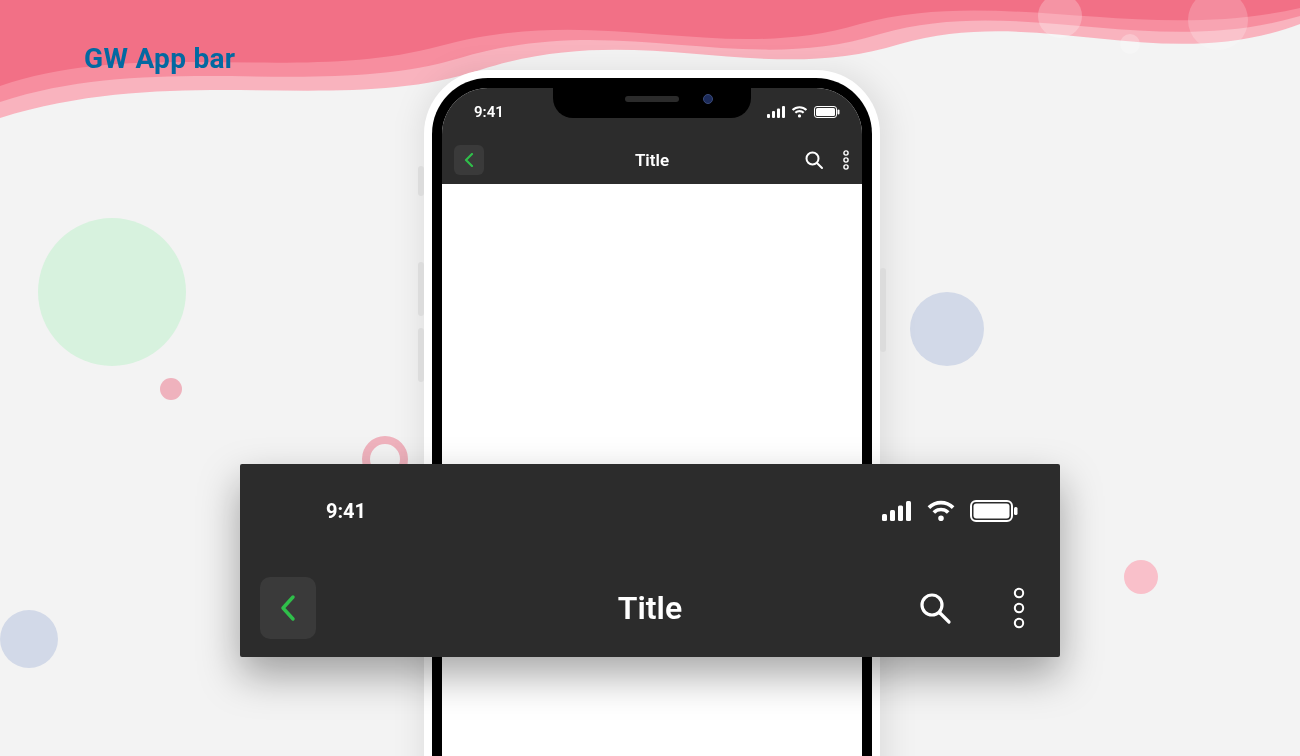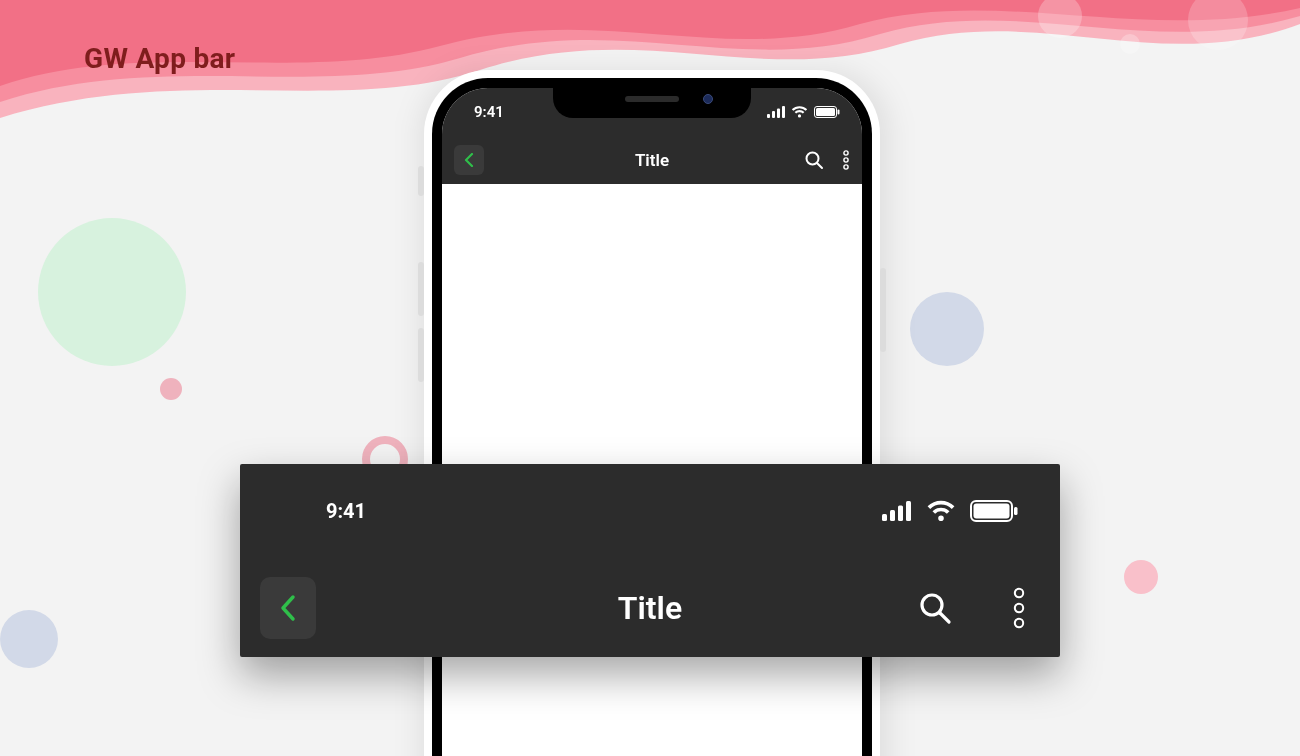--- a/index.html
+++ b/index.html
@@ -11,21 +11,21 @@
   .deco.green { width: 148px; height: 148px; left: 38px; top: 218px; background: #d7f2de; }
   .deco.pink-sm { width: 22px; height: 22px; left: 160px; top: 378px; background: #efb2bd; }
   .deco.ring { width: 46px; height: 46px; left: 362px; top: 436px; border: 8px solid #efb2bd; background: transparent; }
   .deco.bluegrey { width: 74px; height: 74px; left: 910px; top: 292px; background: #d2d9e8; }
   .deco.bluegrey2 { width: 58px; height: 58px; left: 0px; top: 610px; background: #d2d9e8; }
   .deco.pink2 { width: 34px; height: 34px; left: 1124px; top: 560px; background: #f9c0ca; }
 
   
   .wave-wrap { position: absolute; top: 0; left: 0; width: 1300px; height: 160px; }
   .wave-wrap svg { position: absolute; top: 0; left: 0; }
-  .page-title { position: absolute; top: 42px; left: 84px; color: #7f1d1d; font-size: 28px; font-weight: 700; letter-spacing: .3px; }
+  .page-title { position: absolute; top: 42px; left: 84px; color: #0369a1; font-size: 28px; font-weight: 700; letter-spacing: .3px; }
 
   
   .phone-shadow { position: absolute; left: 420px; top: 70px; width: 470px; height: 760px; border-radius: 62px; background: rgba(0,0,0,0.08); filter: blur(14px); }
   .phone { position: absolute; left: 424px; top: 70px; width: 456px; height: 760px; background: #fff; border-radius: 64px; padding: 8px; }
   .phone-inner { width: 100%; height: 100%; background: #000; border-radius: 56px; padding: 10px; position: relative; }
   .side-btn { position: absolute; background: #dcdcdc; border-radius: 3px; }
   .sb1 { left: -6px; top: 96px; width: 6px; height: 30px; }
   .sb2 { left: -6px; top: 192px; width: 6px; height: 54px; }
   .sb3 { left: -6px; top: 258px; width: 6px; height: 54px; }
   .sb4 { right: -6px; top: 198px; width: 6px; height: 84px; }

